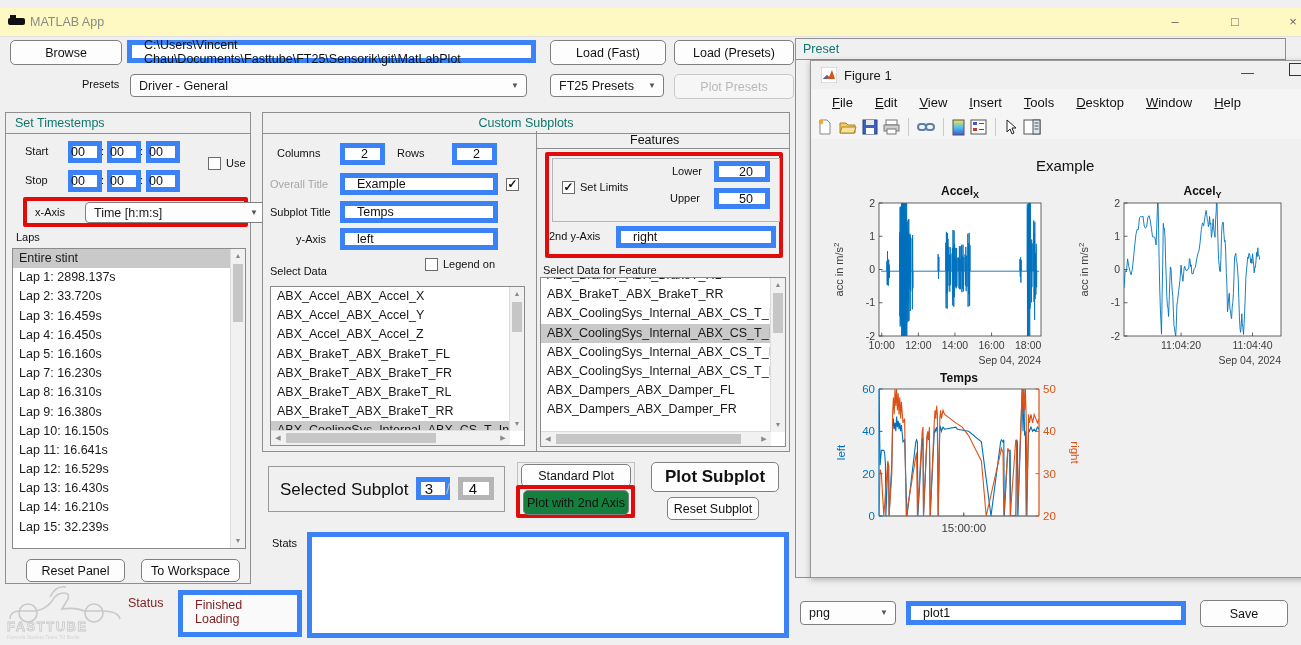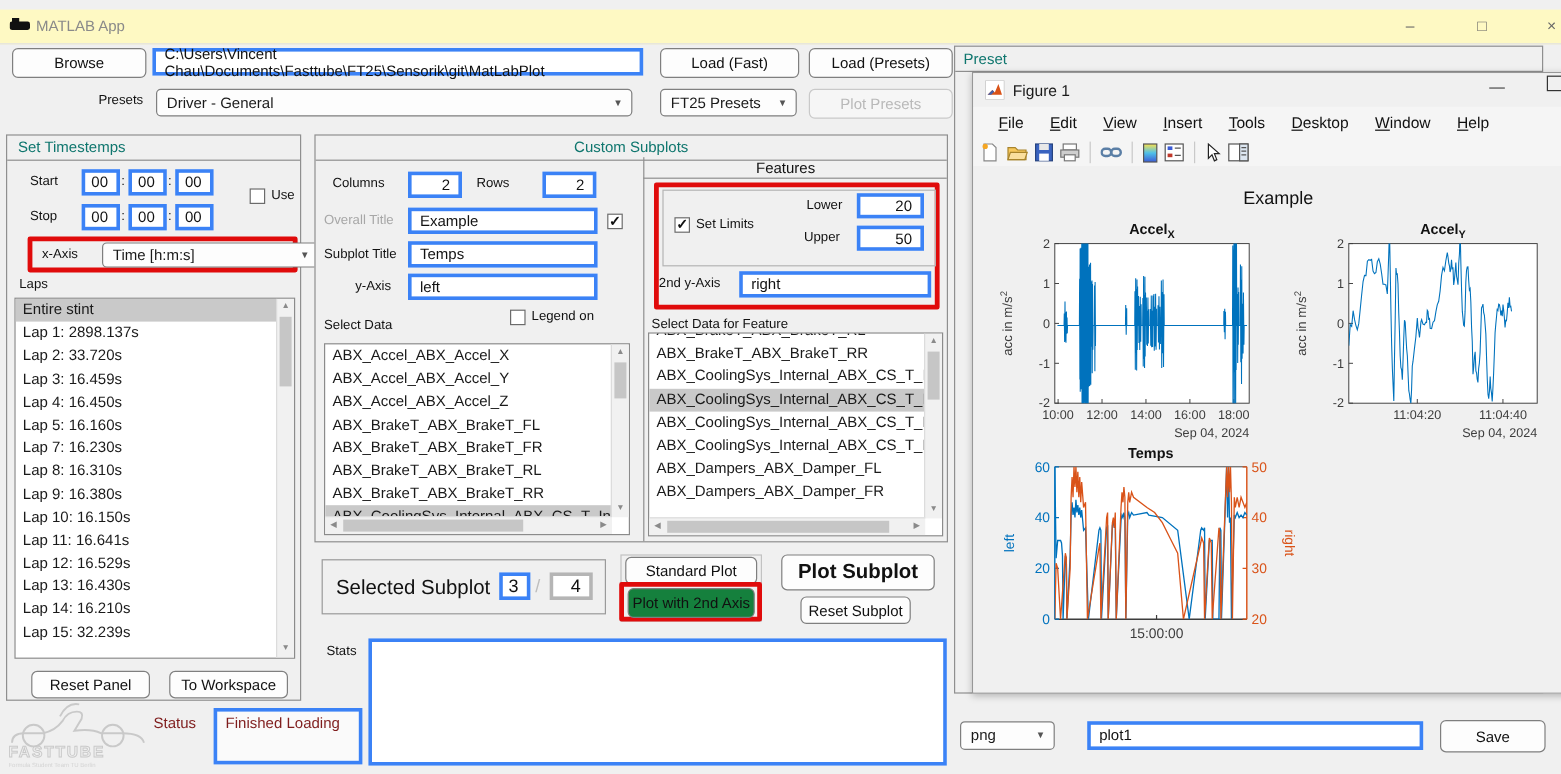--- a/index.html
+++ b/index.html
@@ -8,22 +8,22 @@
   #root{position:relative;width:1301px;height:645px;overflow:hidden;}
   .abs{position:absolute;}
   
   #titlebar{left:0;top:8px;width:1301px;height:28px;background:#fef9c3;border-bottom:1px solid #e2e2e2;padding-left:16px;}
   #titlebar .title{position:absolute;left:30px;top:7px;color:#8a8a8a;font-size:12.5px;}
   .winbtn{position:absolute;top:4px;width:30px;height:20px;text-align:center;color:#666;font-size:13px;line-height:20px;}
   
   .btn{position:absolute;background:#fdfdfd;border:1px solid #7f7f7f;border-radius:5px;
        text-align:center;font-size:12.5px;color:#111;display:flex;align-items:center;justify-content:center;}
   .btn.disabled{color:#b9b9b9;border-color:#c9c9c9;background:#f6f6f6;}
-  .field{position:absolute;background:#fff;border:3px solid #3b82f6;font-size:12.5px;color:#111;
-         display:flex;align-items:center;padding:0 7px;box-sizing:border-box;}
+  .field{position:absolute;background:#fff;border:5px solid #3b82f6;font-size:12.5px;color:#111;
+         display:flex;align-items:center;padding:0 12px;box-sizing:border-box;}
   .field.num{justify-content:flex-end;}
   .combo{position:absolute;background:#fdfdfd;border:1px solid #7f7f7f;border-radius:4px;font-size:12.5px;
          display:flex;align-items:center;padding:0 20px 0 8px;box-sizing:border-box;}
   .combo .arr{position:absolute;right:7px;top:50%;transform:translateY(-52%);font-size:8px;color:#555;}
   .lbl{position:absolute;font-size:11px;color:#111;white-space:nowrap;}
   .panel{position:absolute;border:1px solid #8f8f8f;box-sizing:border-box;background:#f0f0f0;}
   .ptitle{font-size:12.5px;color:#0f766e;padding:3px 0 3px 9px;border-bottom:1px solid #8f8f8f;}
   .chk{position:absolute;width:13px;height:13px;background:#fff;border:1px solid #6b6b6b;box-sizing:border-box;
        font-size:12px;line-height:11px;text-align:center;color:#111;}
   .chk.on::after{content:"✓";font-weight:bold;}
@@ -426,20 +426,20 @@
           <text x="132.8" y="163" font-size="11.5" text-anchor="middle" fill="#3d3d3d" font-family="Liberation Sans,sans-serif">15:00:00</text>
           <text x="14" y="83.5" font-size="11.5" text-anchor="middle" fill="#0072BD" font-family="Liberation Sans,sans-serif" transform="rotate(-90 14 83.5)">left</text>
           <text x="240" y="83.5" font-size="11.5" text-anchor="middle" fill="#D95319" font-family="Liberation Sans,sans-serif" transform="rotate(90 240 83.5)">right</text>
           <text x="128" y="13" font-size="12" text-anchor="middle" fill="#111" font-family="Liberation Sans,sans-serif" font-weight="bold">Temps</text>
           <polyline points="48.0,20.0 49.1,96.2 50.4,81.4 52.8,81.4 53.6,83.5 54.4,94.1 54.9,147.0 56.8,94.1 57.6,96.2 58.1,147.0 60.8,94.1 61.6,60.2 62.4,49.6 63.2,60.2 64.0,53.9 64.8,62.3 65.6,47.5 66.4,58.1 67.2,51.8 68.0,60.2 68.8,53.9 69.6,62.3 70.4,56.0 72.0,72.9 73.6,70.8 76.0,147.0 84.8,72.9 85.6,70.8 86.4,72.9 86.9,147.0 91.2,70.8 92.0,68.7 92.5,147.0 96.0,68.7 96.8,66.6 97.6,70.8 98.4,66.6 99.2,147.0 103.2,64.5 104.0,60.2 104.8,62.3 105.6,58.1 106.4,62.3 107.2,147.0 108.8,60.2 109.6,58.1 110.4,62.3 112.0,58.1 113.6,60.2 124.8,58.1 126.4,60.2 137.6,62.3 150.4,72.9 160.0,147.0 169.6,72.9 170.4,70.8 172.0,72.9 172.8,70.8 173.3,147.0 176.8,81.4 179.2,81.4 179.7,147.0 184.8,147.0 185.6,70.8 186.4,72.9 186.9,147.0 191.2,20.0 192.0,62.3 192.8,20.0 193.6,66.6 194.4,62.3 195.2,147.0 197.6,60.2 198.4,62.3 200.0,58.1 201.6,62.3 203.2,60.2 204.8,62.3 206.4,58.1 208.0,60.2" fill="none" stroke="#0072BD" stroke-width="1.1" clip-path="url(#temps-clip)"></polyline>
           <polyline points="48.0,147.0 49.1,100.4 50.4,104.7 52.8,147.0 56.8,92.0 57.6,96.2 58.1,147.0 60.8,104.7 61.6,45.4 62.4,28.5 63.2,45.4 64.0,20.0 64.8,36.9 65.6,20.0 66.4,41.2 67.2,24.2 68.0,45.4 68.8,28.5 69.6,49.6 70.4,32.7 72.0,53.9 73.6,49.6 75.2,147.0 84.8,87.7 85.6,83.5 86.4,147.0 91.2,62.3 92.0,58.1 92.5,147.0 96.0,66.6 96.8,62.3 97.6,70.8 98.4,58.1 99.2,147.0 103.2,53.9 104.0,41.2 104.8,49.6 105.6,36.9 106.4,45.4 107.2,147.0 108.8,49.6 109.6,41.2 110.4,49.6 112.0,41.2 113.6,45.4 124.8,53.9 131.2,58.1 137.6,66.6 144.0,79.3 150.4,92.0 155.2,147.0 169.6,83.5 170.4,79.3 172.0,83.5 172.8,147.0 176.8,79.3 178.4,83.5 179.2,147.0 184.8,70.8 185.6,75.0 186.4,147.0 191.2,20.0 192.0,45.4 192.8,20.0 193.6,41.2 194.4,20.0 195.2,49.6 196.0,147.0 197.6,45.4 198.4,53.9 200.0,45.4 201.6,53.9 203.2,45.4 204.8,49.6 206.4,53.9 208.0,49.6" fill="none" stroke="#D95319" stroke-width="1.1" clip-path="url(#temps-clip)"></polyline>
         </svg>
     </div>
   </div>
 
-  <div class="combo" style="left:800px;top:601px;width:79px;height:24px">
+  <div class="combo" style="left:800px;top:601px;width:96px;height:24px">
     <span>png</span>
     <span class="arr">▼</span>
   </div>
   <div class="field" style="left:906px;top:601px;width:280px;height:24px">plot1</div>
   <div class="btn" style="left:1200px;top:600px;width:86px;height:25px">Save</div>
 
 </div>
 
 </body></html>

